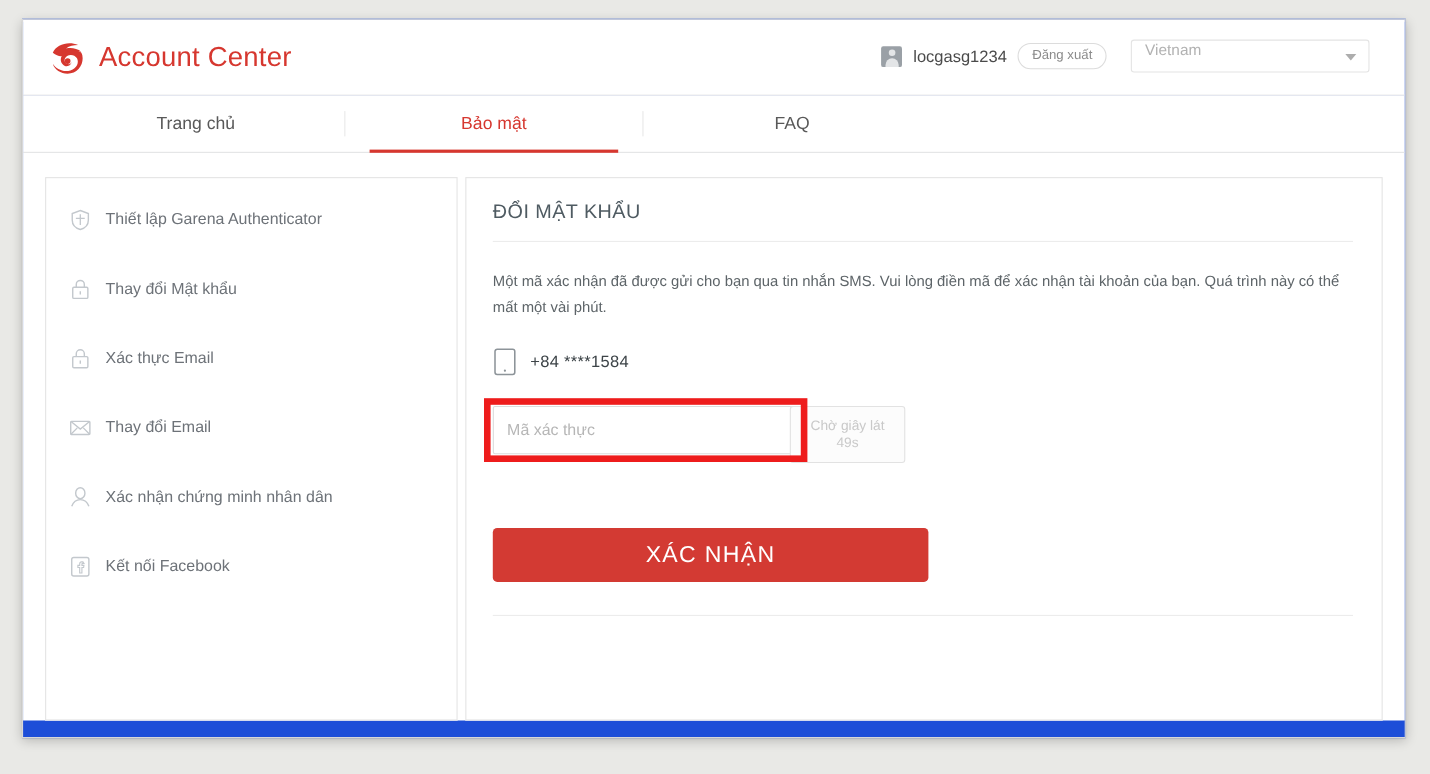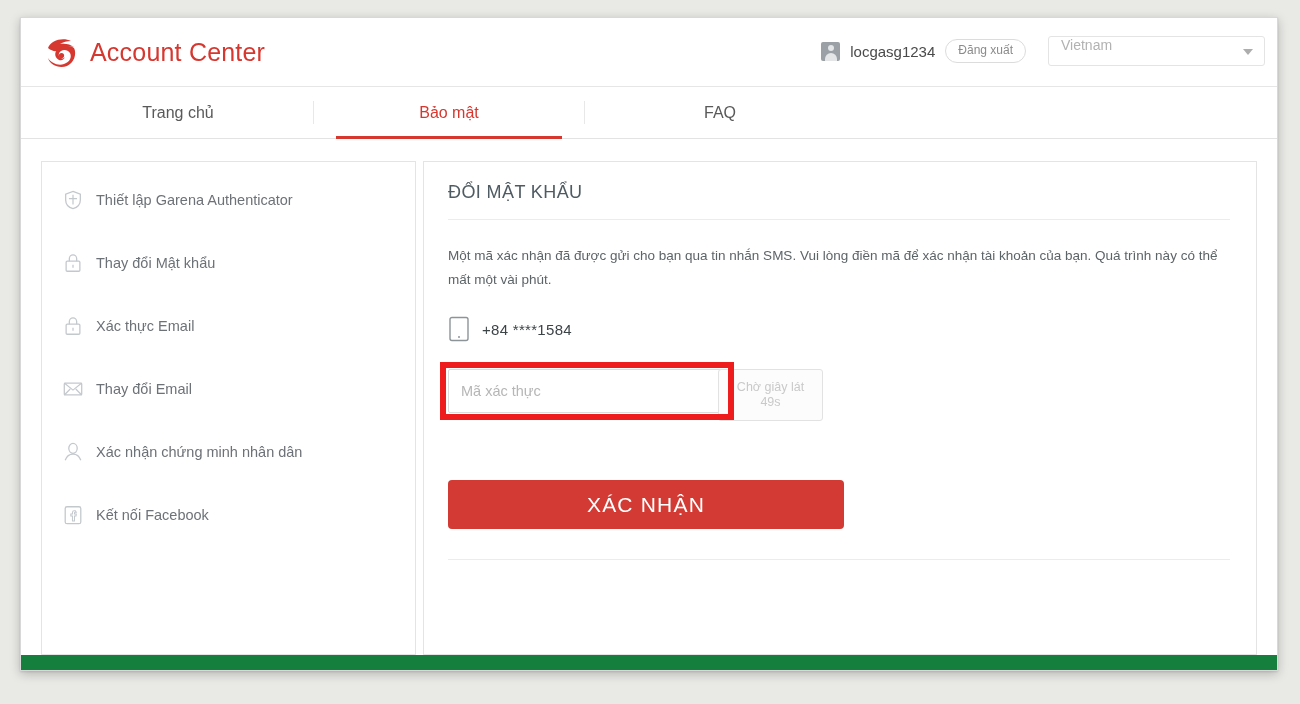--- a/index.html
+++ b/index.html
@@ -14,21 +14,21 @@
     overflow: hidden;
   }
 
   
   .window {
     position: absolute;
     left: 20px;
     top: 17px;
     width: 1258px;
     height: 654px;
-    background: #15803d;
+    background: #1d4ed8;
     border: 1px solid #d8d8d8;
     box-shadow: 0 3px 10px rgba(0,0,0,0.22), 0 1px 2px rgba(0,0,0,0.10);
     box-sizing: border-box;
   }
   .window-topline {
     position: absolute;
     left: 0; right: 0; top: 0;
     height: 2px;
     background: #b9b9b9;
   }
@@ -55,21 +55,21 @@
   }
   .brand-title {
     font-size: 25px;
     color: #d6372f;
     letter-spacing: 0.2px;
     white-space: nowrap;
   }
 
   .header-right {
     position: absolute;
-    right: 12px;
+    right: 32px;
     top: 18px;
     display: flex;
     align-items: center;
     gap: 10px;
   }
   .avatar {
     width: 19px;
     height: 19px;
     background: #9aa0a6;
     border-radius: 2px;

